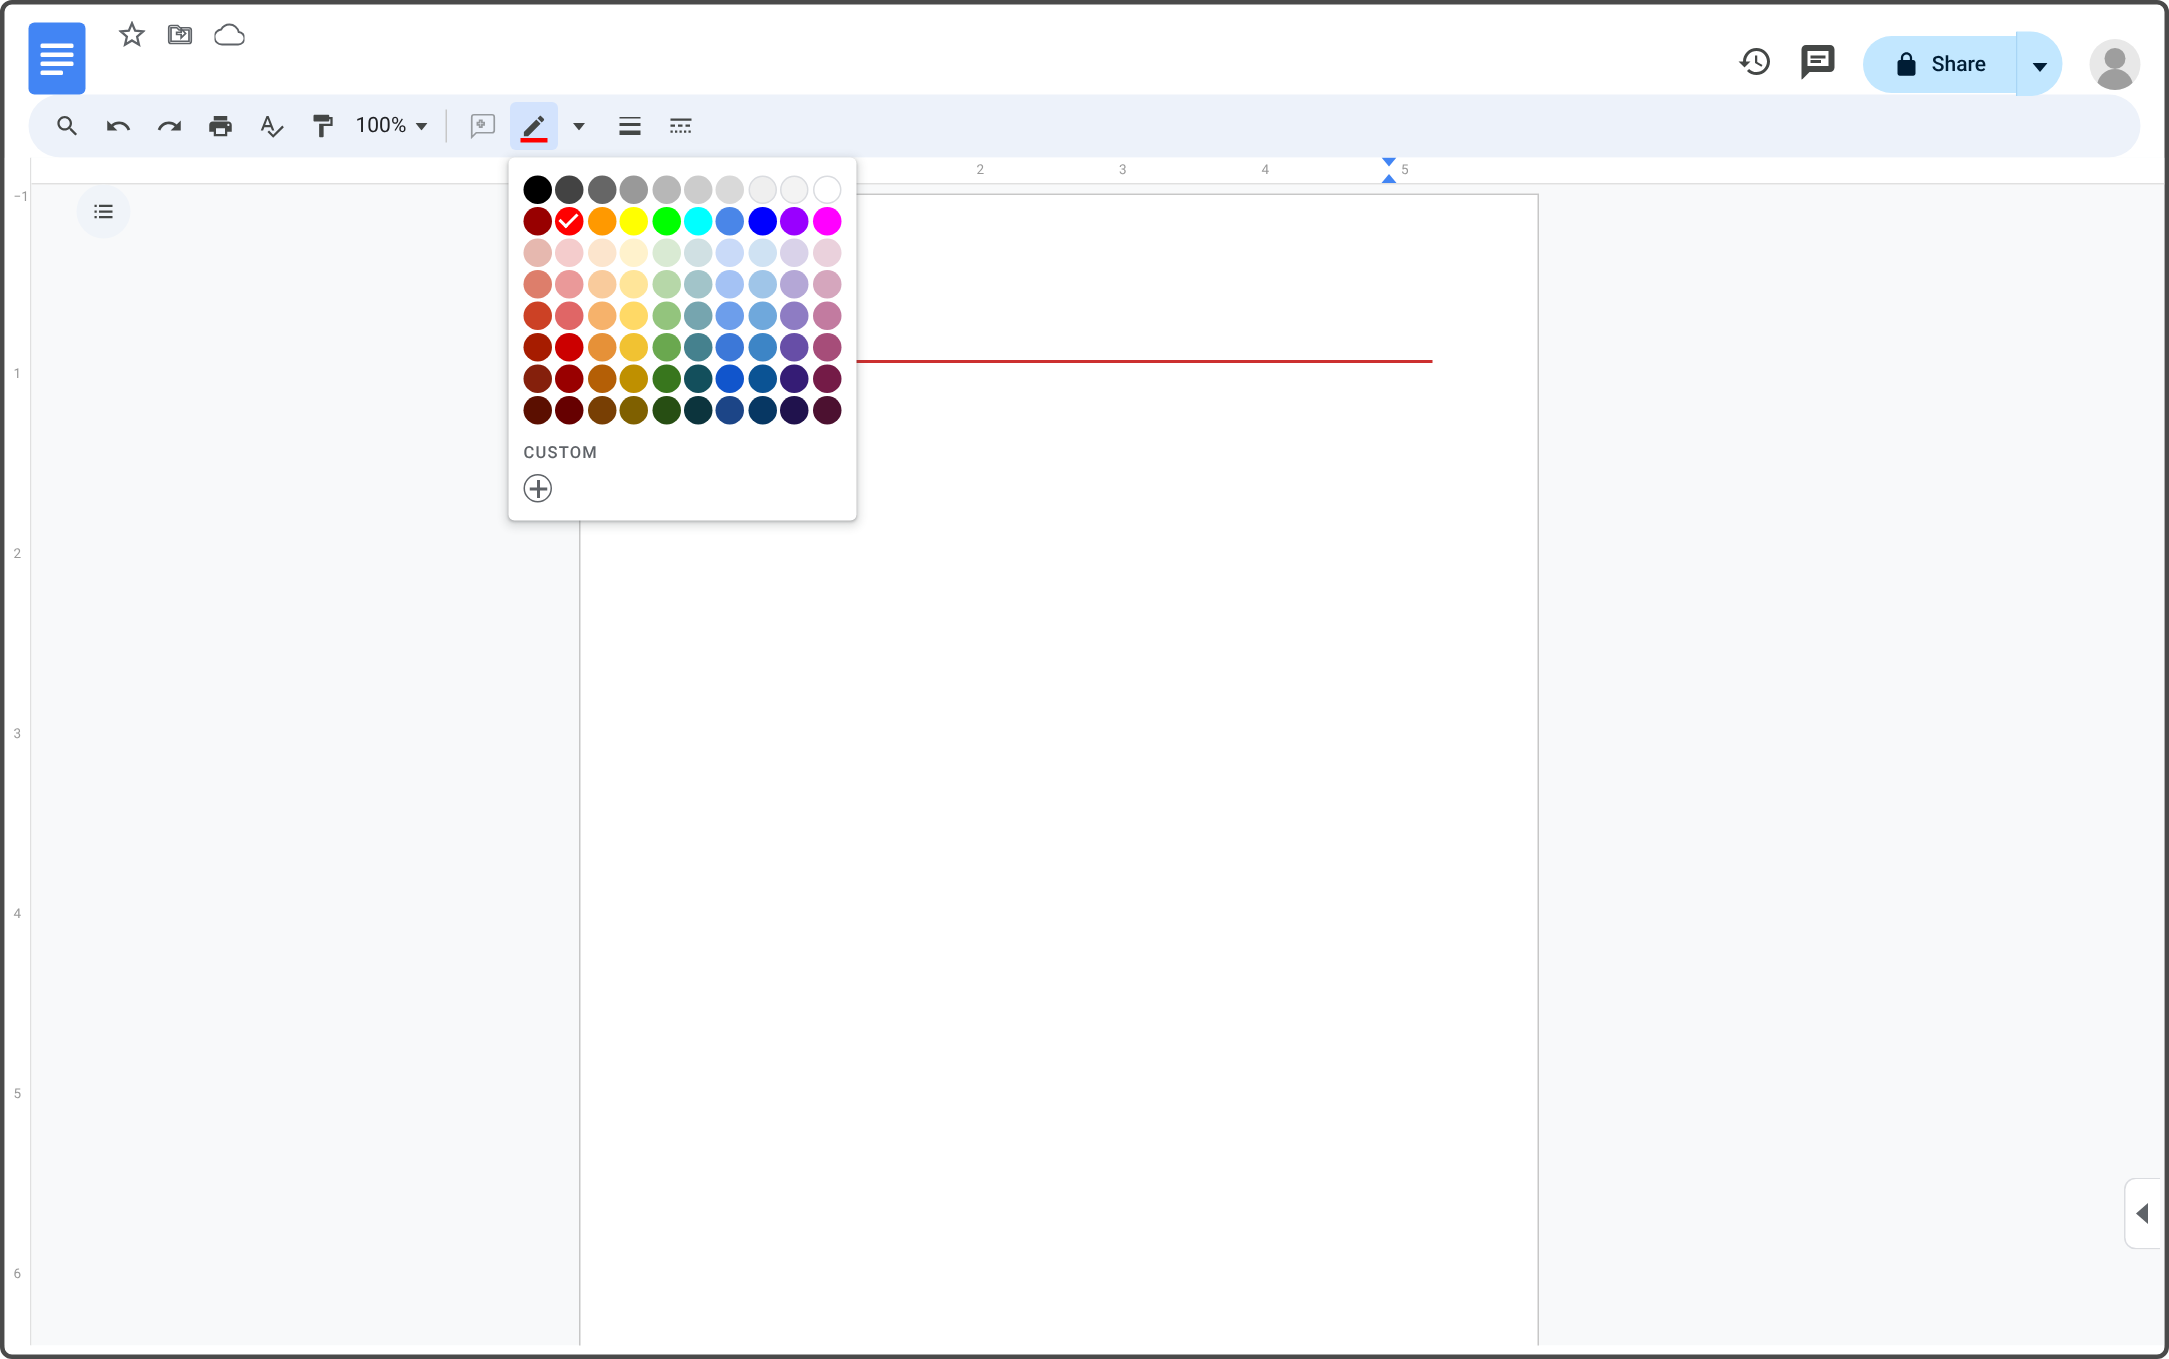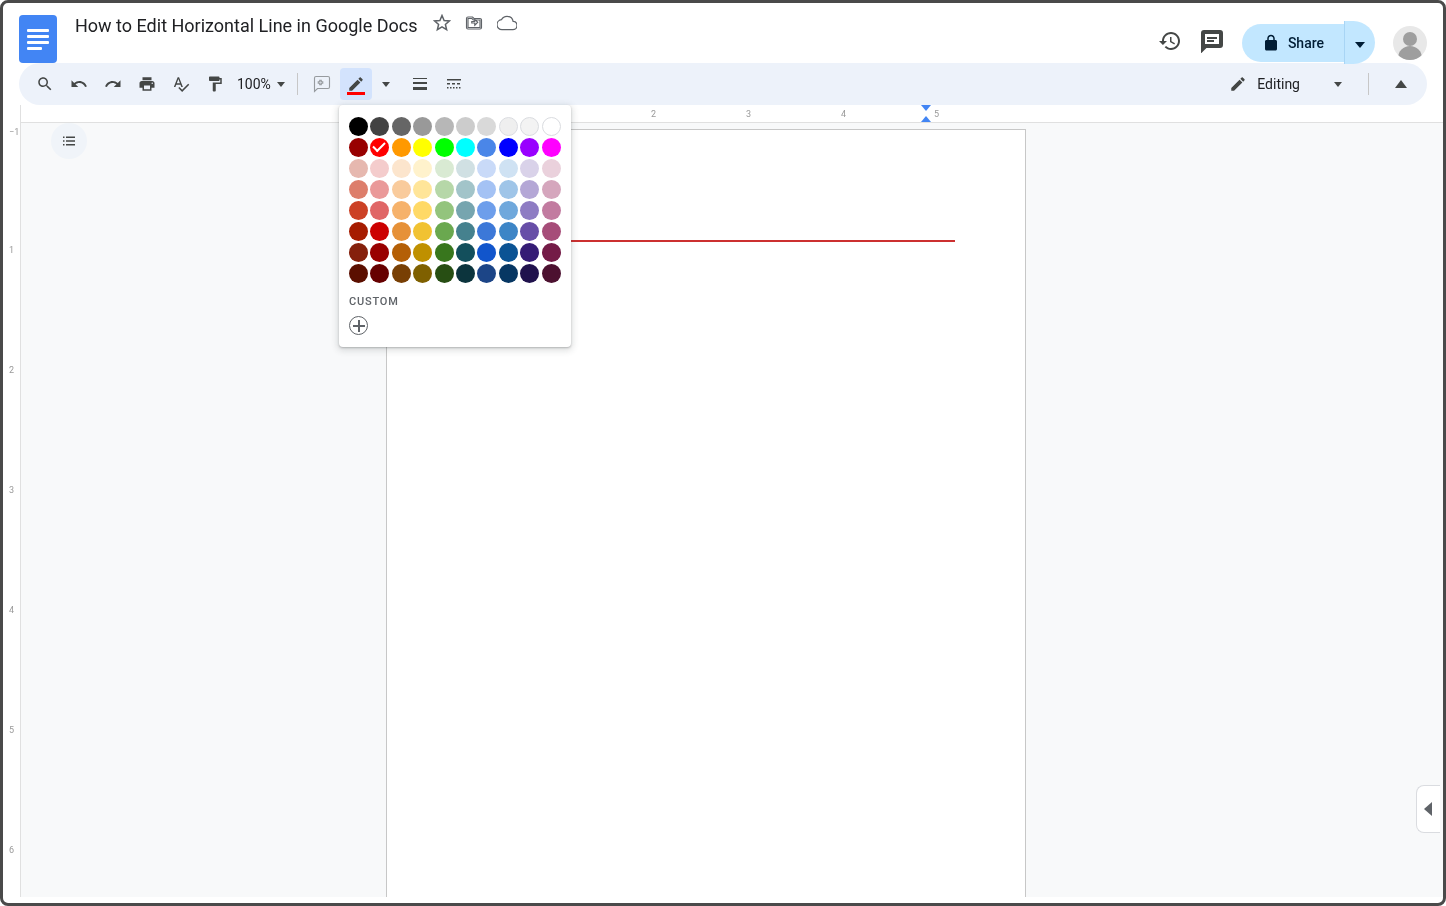--- a/index.html
+++ b/index.html
@@ -80,21 +80,20 @@
   <div class="docs-icon">
     <div class="docs-icon-inner">
       <div class="docs-icon-line"></div>
       <div class="docs-icon-line"></div>
       <div class="docs-icon-line"></div>
       <div class="docs-icon-line short"></div>
     </div>
   </div>
   <div class="title-area">
     <div class="title-row">
-      <div class="doc-title">How to Edit Horizontal Line in Google Docs</div>
       <div class="title-icons">
         <span><svg width="18" height="18" viewBox="0 0 24 24">
               <path d="M12 17.27L18.18 21l-1.64-7.03L22 9.24l-7.19-.61L12 2 9.19 8.63 2 9.24l5.46 4.73L5.82 21z" fill="none" stroke="#5f6368" stroke-width="2"></path>
             </svg></span>
         <span><svg width="18" height="18" viewBox="0 0 24 24">
               <path d="M20 6h-8l-2-2H4c-1.1 0-2 .9-2 2v12c0 1.1.9 2 2 2h16c1.1 0 2-.9 2-2V8c0-1.1-.9-2-2-2zm0 12H4V6h5.17l2 2H20v10zm-7-3l4-4-4-4v3H9v2h4z" fill="none" stroke="#5f6368" stroke-width="1.5"></path>
             </svg></span>
         <span><svg width="20" height="20" viewBox="0 0 24 24">
               <path d="M19.35 10.04C18.67 6.59 15.64 4 12 4 9.11 4 6.6 5.64 5.35 8.04 2.34 8.36 0 10.91 0 14c0 3.31 2.69 6 6 6h13c2.76 0 5-2.24 5-5 0-2.64-2.05-4.78-4.65-4.96z" fill="none" stroke="#5f6368" stroke-width="1.5"></path>
             </svg></span>
@@ -201,37 +200,20 @@
         <g fill="#444746">
           <rect x="2" y="12" width="1.5" height="1.5"></rect>
           <rect x="5" y="12" width="1.5" height="1.5"></rect>
           <rect x="8" y="12" width="1.5" height="1.5"></rect>
           <rect x="11" y="12" width="1.5" height="1.5"></rect>
           <rect x="14" y="12" width="1.5" height="1.5"></rect>
         </g>
       </svg>
     </div>
 
-  <div class="toolbar-right">
-    <div class="editing-btn">
-      <svg width="18" height="18" viewBox="0 0 24 24" fill="#444746">
-          <path d="M3 17.25V21h3.75L17.81 9.94l-3.75-3.75L3 17.25zM20.71 7.04c.39-.39.39-1.02 0-1.41l-2.34-2.34c-.39-.39-1.02-.39-1.41 0l-1.83 1.83 3.75 3.75 1.83-1.83z"></path>
-        </svg>
-      <span>Editing</span>
-      <svg width="8" height="5" viewBox="0 0 8 5" style="margin-left:24px;">
-          <path d="M0 0l4 5 4-5z" fill="#444746"></path>
-        </svg>
-    </div>
-    <div class="tb-sep"></div>
-    <div class="collapse-btn">
-        <svg width="12" height="8" viewBox="0 0 12 8">
-          <path d="M0 8l6-8 6 8z" fill="#444746"></path>
-        </svg>
-      </div>
-  </div>
 </div>
 
 <div class="canvas-area">
   <div class="v-ruler">
     <div class="vt" style="top:22px;">−1</div>
     <div class="vt" style="top:140px;">1</div>
     <div class="vt" style="top:260px;">2</div>
     <div class="vt" style="top:380px;">3</div>
     <div class="vt" style="top:500px;">4</div>
     <div class="vt" style="top:620px;">5</div>

